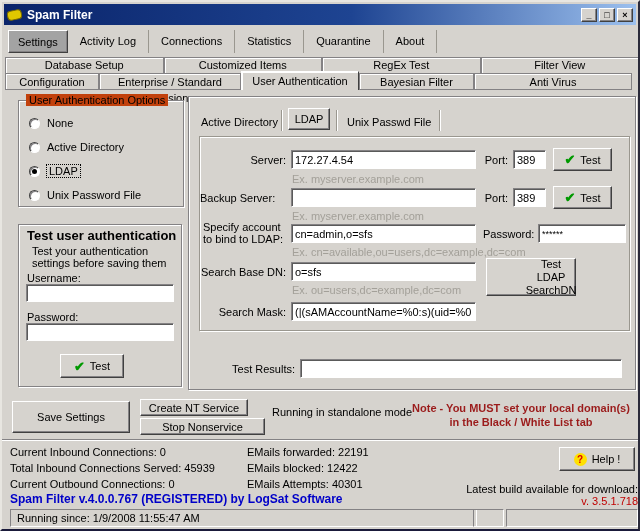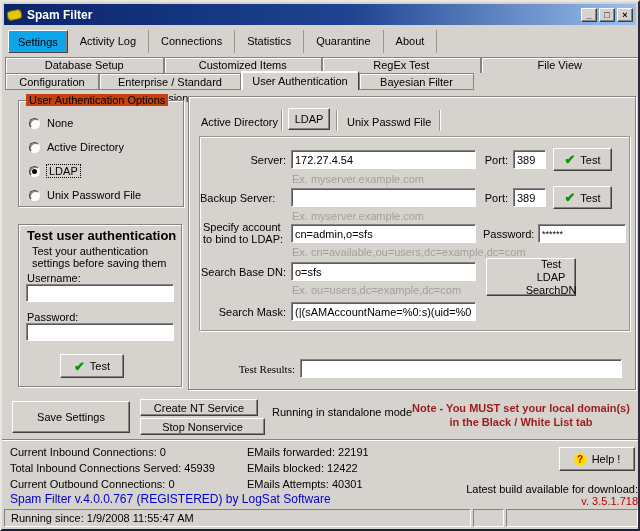--- a/index.html
+++ b/index.html
@@ -17,21 +17,21 @@
     display:flex;align-items:center;padding:0 3px;}
   .app-icon{width:15px;height:10px;background:var(--key_gold,#e0c800);border:1px solid #7a6a00;border-radius:4px;margin-right:5px;transform:rotate(-12deg);}
   .title-text{color:#fff;font-weight:bold;font-size:12px;flex:1;}
   .tb-btn{width:16px;height:14px;margin-left:2px;background:#d6d3ce;
     border:1px solid;border-color:#fff #404040 #404040 #fff;
     box-shadow:inset -1px -1px 0 #848284;
     font-size:9px;font-weight:bold;text-align:center;line-height:12px;}
   
   .tabs1{position:absolute;left:6px;top:28px;height:23px;display:flex;align-items:stretch;}
   .tab1{padding:0 12px;line-height:22px;border-right:1px solid #9a978f;}
-  .tab1.sel{border:1px solid;border-color:#fff #404040 #404040 #fff;box-shadow:inset -1px -1px 0 #848284;background:#0ea5e9;padding:0 9px;}
+  .tab1.sel{border:1px solid;border-color:#fff #404040 #404040 #fff;box-shadow:inset -1px -1px 0 #848284;background:#a3a3a3;padding:0 9px;}
   .tabs2{position:absolute;left:3px;top:55px;width:634px;height:16px;display:flex;}
   .tab2{flex:1;text-align:center;line-height:15px;border:1px solid #848284;border-bottom:none;box-shadow:inset 1px 1px 0 #fff;}
   .tabs3{position:absolute;left:3px;top:71px;width:634px;height:17px;display:flex;}
   .tab3{text-align:center;line-height:16px;border:1px solid #848284;box-shadow:inset 1px 1px 0 #fff;}
   .tab3.sel{position:relative;top:-2px;height:19px;line-height:18px;border-bottom:none;border-color:#fff #404040 transparent #fff;background:#d6d3ce;z-index:3;}
   
   .groupbox{position:absolute;border:1px solid #848284;box-shadow:inset 1px 1px 0 #fff,1px 1px 0 #fff;}
   .legend{position:absolute;top:-7px;left:7px;background:#c2410c;padding:0 3px;white-space:nowrap;}
   .tb{position:absolute;background:#fff;border:1px solid;border-color:#848284 #fff #fff #848284;
     box-shadow:inset 1px 1px 0 #5a5a5a;font-family:"Liberation Sans",sans-serif;font-size:11px;padding:1px 3px;}
@@ -42,21 +42,21 @@
   .hint{position:absolute;color:#a3a099;line-height:12px;}
   .radio-row{display:flex;align-items:center;gap:7px;margin:0 0 12px 10px;}
   .radio{width:11px;height:11px;border-radius:50%;background:#fff;flex:0 0 11px;
     border:1px solid;border-color:#404040 #fff #fff #404040;box-shadow:inset 1px 1px 0 #848284;position:relative;}
   .radio.sel::after{content:"";position:absolute;left:2px;top:2px;width:5px;height:5px;border-radius:50%;background:#000;}
   .rlabel.sel{outline:1px dotted #000;padding:0 2px;}
   .check{color:var(--check_green,#009900);font-weight:bold;font-size:13px;line-height:11px;}
   .sep-v{position:absolute;width:1px;background:#9a978f;box-shadow:1px 0 0 #fff;}
   .hr{position:absolute;left:0;width:640px;height:2px;border-top:1px solid #848284;border-bottom:1px solid #fff;}
   .note{position:absolute;color:var(--note_red,#9b1b1b);font-weight:bold;text-align:center;line-height:14px;}
-  .blue{color:var(--registered_blue,#0000c8);}
+  .blue{color:var(--registered_blue,#0000c8);font-weight:bold;}
   .red{color:var(--version_red,#c00000);}
   .qcircle{display:inline-block;width:13px;height:13px;border-radius:50%;background:#ffe000;
     color:var(--help_red,#dd0000);font-weight:bold;font-size:10px;line-height:13px;text-align:center;}
   .status-panel{position:absolute;top:507px;height:18px;border:1px solid;border-color:#848284 #fff #fff #848284;
     line-height:16px;padding:0 6px;}
 </style>
 </head>
 <body>
 
 <div class="win">
@@ -75,28 +75,29 @@
     <span class="tab1">Connections</span>
     <span class="tab1">Statistics</span>
     <span class="tab1">Quarantine</span>
     <span class="tab1">About</span>
   </div>
 
   <div class="tabs2">
     <span class="tab2">Database Setup</span>
     <span class="tab2">Customized Items</span>
     <span class="tab2">RegEx Test</span>
-    <span class="tab2">File View</span>
+    <span class="tab2">Filter View</span>
   </div>
 
   <div class="tabs3">
     <span class="tab3" style="width:94px">Configuration</span>
     <span class="tab3" style="width:142px">Enterprise / Standard Version</span>
     <span class="tab3 sel" style="width:118px">User Authentication</span>
     <span class="tab3" style="width:115px">Bayesian Filter</span>
+    <span class="tab3" style="width:158px">Anti Virus</span>
   </div>
 
   <div class="groupbox" style="left:16px;top:98px;width:166px;height:107px;padding-top:16px;">
     <span class="legend">User Authentication Options</span>
     <div class="radio-row">
       <span class="radio"></span>
       <span class="rlabel">None</span>
     </div>
     <div class="radio-row">
       <span class="radio"></span>
@@ -174,28 +175,28 @@
             <path d="M7 7 L13.4 13.4 L14.6 12.2 M11 11 l1.6 -1.6" fill="none" stroke="#c8a400" stroke-width="2.2"></path>
           </g>
         </svg>
         <span style="width:58px;line-height:13px;">Test LDAP SearchDN</span>
       </button>
 
       <div class="lbl" style="left:0;top:169px;width:86px;text-align:right;">Search Mask:</div>
       <input class="tb" style="left: 91px; top: 165px; width: 185px; height: 19px;" value="(|(sAMAccountName=%0:s)(uid=%0:s)(U">
     </div>
 
-    <div class="lbl" style="left:6px;top:266px;width:100px;text-align:right;font-family:Liberation Serif, serif;">Test Results:</div>
+    <div class="lbl" style="left:6px;top:266px;width:100px;text-align:right;">Test Results:</div>
     <input class="tb" style="left: 111px; top: 262px; width: 322px; height: 19px;" value="">
   </div>
 
   <button class="btn" style="left:10px;top:399px;width:118px;height:32px;">
     <span>Save Settings</span>
   </button>
-  <button class="btn" style="left:138px;top:397px;width:118px;height:17px;">
+  <button class="btn" style="left:138px;top:397px;width:108px;height:17px;">
     <span>Create NT Service</span>
   </button>
   <button class="btn" style="left:138px;top:416px;width:125px;height:17px;">
     <span>Stop Nonservice</span>
   </button>
   <div class="lbl" style="left:270px;top:404px;">Running in standalone mode</div>
   <div class="note" style="left:408px;top:399px;width:222px;">Note - You MUST set your local domain(s) in the Black / White List tab</div>
 
   <div class="hr" style="top:437px;"></div>
 
@@ -219,19 +220,19 @@
   </div>
 
   <button class="btn" style="left:557px;top:445px;width:76px;height:24px;">
     <span class="qcircle">?</span>
     <span>Help !</span>
   </button>
   <div class="lbl" style="left:396px;top:481px;width:240px;text-align:right;">Latest build available for download:</div>
   <div class="lbl red" style="left:396px;top:493px;width:240px;text-align:right;">v. 3.5.1.718</div>
   <div class="lbl blue" style="left:8px;top:491px;font-size:12px;">Spam Filter v.4.0.0.767 (REGISTERED) by LogSat Software</div>
 
-  <div class="status-panel" style="left:2px;width:467px;">
+  <div class="status-panel" style="left:8px;width:467px;">
     <span>Running since: 1/9/2008 11:55:47 AM</span>
   </div>
   <div class="status-panel" style="left:471px;width:31px;"></div>
   <div class="status-panel" style="left:504px;width:132px;"></div>
 
 </div>
 
 </body></html>

